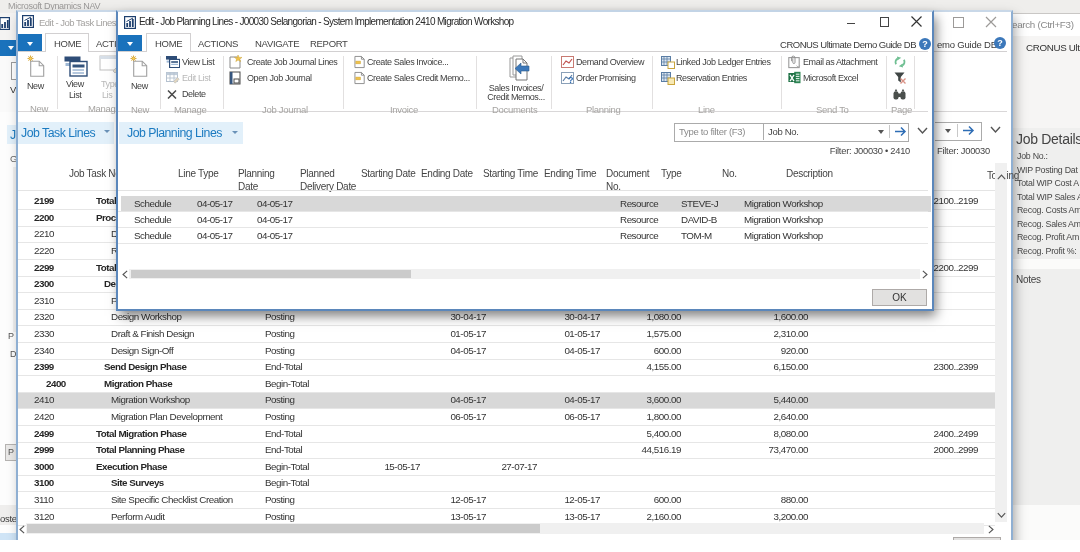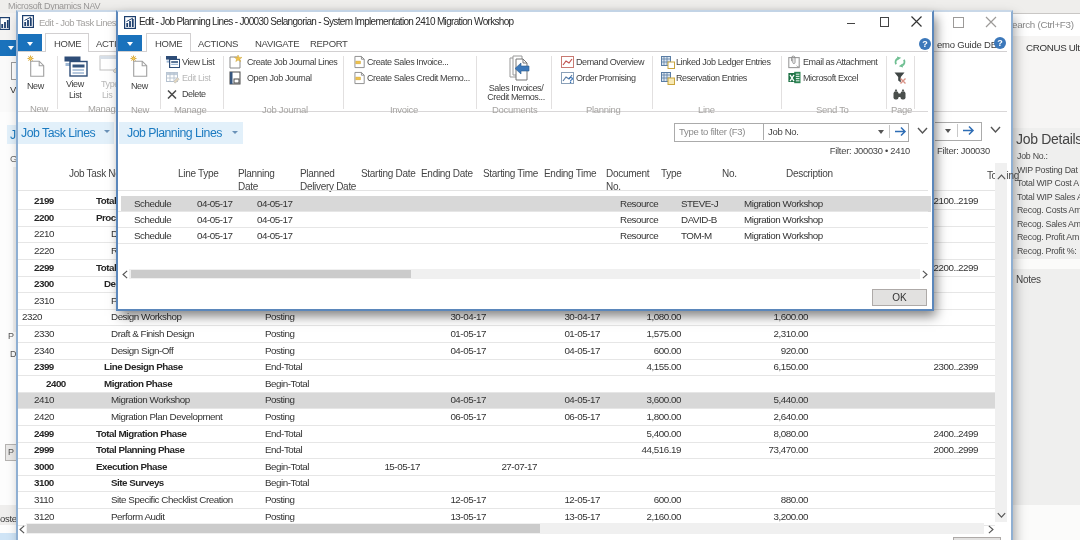--- a/index.html
+++ b/index.html
@@ -184,21 +184,21 @@
     <div class="t tbl num" style="left:870px;top:249.5px;width:90px;">2200..2299</div>
     <div class="rowline" style="left:0px;top:263.5px;width:977px;"></div>
     <div class="t tblb" style="left:16px;top:266.1px;">2300</div>
     <div class="t tblb" style="left:86px;top:266.1px;">Design Phase</div>
     <div class="t tbl" style="left:247px;top:266.1px;">Begin-Total</div>
     <div class="rowline" style="left:0px;top:280.1px;width:977px;"></div>
     <div class="t tbl" style="left:16px;top:282.7px;">2310</div>
     <div class="t tbl" style="left:93px;top:282.7px;">Prototyping</div>
     <div class="t tbl" style="left:247px;top:282.7px;">Posting</div>
     <div class="rowline" style="left:0px;top:296.7px;width:977px;"></div>
-    <div class="t tbl" style="left:4px;top:299.3px;">2320</div>
+    <div class="t tbl" style="left:16px;top:299.3px;">2320</div>
     <div class="t tbl" style="left:93px;top:299.3px;">Design Workshop</div>
     <div class="t tbl" style="left:247px;top:299.3px;">Posting</div>
     <div class="t tbl num" style="left:378px;top:299.3px;width:90px;">30-04-17</div>
     <div class="t tbl num" style="left:492px;top:299.3px;width:90px;">30-04-17</div>
     <div class="t tbl num" style="left:573px;top:299.3px;width:90px;">1,080.00</div>
     <div class="t tbl num" style="left:700px;top:299.3px;width:90px;">1,600.00</div>
     <div class="rowline" style="left:0px;top:313.3px;width:977px;"></div>
     <div class="t tbl" style="left:16px;top:315.9px;">2330</div>
     <div class="t tbl" style="left:93px;top:315.9px;">Draft &amp; Finish Design</div>
     <div class="t tbl" style="left:247px;top:315.9px;">Posting</div>
@@ -209,21 +209,21 @@
     <div class="rowline" style="left:0px;top:329.9px;width:977px;"></div>
     <div class="t tbl" style="left:16px;top:332.5px;">2340</div>
     <div class="t tbl" style="left:93px;top:332.5px;">Design Sign-Off</div>
     <div class="t tbl" style="left:247px;top:332.5px;">Posting</div>
     <div class="t tbl num" style="left:378px;top:332.5px;width:90px;">04-05-17</div>
     <div class="t tbl num" style="left:492px;top:332.5px;width:90px;">04-05-17</div>
     <div class="t tbl num" style="left:573px;top:332.5px;width:90px;">600.00</div>
     <div class="t tbl num" style="left:700px;top:332.5px;width:90px;">920.00</div>
     <div class="rowline" style="left:0px;top:346.5px;width:977px;"></div>
     <div class="t tblb" style="left:16px;top:349.1px;">2399</div>
-    <div class="t tblb" style="left:86px;top:349.1px;">Line Design Phase</div>
+    <div class="t tblb" style="left:86px;top:349.1px;">Send Design Phase</div>
     <div class="t tbl" style="left:247px;top:349.1px;">End-Total</div>
     <div class="t tbl num" style="left:573px;top:349.1px;width:90px;">4,155.00</div>
     <div class="t tbl num" style="left:700px;top:349.1px;width:90px;">6,150.00</div>
     <div class="t tbl num" style="left:870px;top:349.1px;width:90px;">2300..2399</div>
     <div class="rowline" style="left:0px;top:363.1px;width:977px;"></div>
     <div class="t tblb" style="left:16px;top:365.7px;margin-left:12px;">2400</div>
     <div class="t tblb" style="left:86px;top:365.7px;">Migration Phase</div>
     <div class="t tbl" style="left:247px;top:365.7px;">Begin-Total</div>
     <div class="rowline" style="left:0px;top:379.7px;width:977px;"></div>
     <div class="selrow" style="left:0px;top:380.7px;width:977px;height:16.6px;"></div>
@@ -313,20 +313,21 @@
       <rect x="5.1" y="5" width="1.8" height="6" fill="#1d3f6e"></rect>
       <rect x="7.9" y="3" width="1.8" height="8" fill="#1d3f6e"></rect>
       <path d="M2.5 5.5 L9 2" stroke="#1d3f6e" stroke-width="1"></path>
     </svg>
     <div class="t" style="left:21px;top:3.5px;font-size:10px;letter-spacing:-0.68px;color:#2a2a2a;">Edit - Job Planning Lines - J00030 Selangorian - System Implementation 2410 Migration Workshop</div>
     <div class="abs" style="left:729px;top:10.5px;width:8px;height:1.5px;background:#444;"></div>
     <div class="abs" style="left:762px;top:5px;width:7px;height:7.5px;border:1.1px solid #444;"></div>
     <svg class="abs" style="left:792px;top:3px;" width="13" height="13" viewBox="0 0 13 13">
       <path d="M1.5 1.5 L11.5 11.5 M11.5 1.5 L1.5 11.5" stroke="#333" stroke-width="1.2"></path>
     </svg>
+    <div class="t num" style="left:546px;top:27px;width:252px;font-size:9.5px;letter-spacing:-0.5px;color:#3a3a3a;">CRONUS Ultimate Demo Guide DB</div>
     <div class="helpc" style="left:801px;top:25.5px;">?</div>
 
     <div class="appbtn" style="left:0px;top:23px;width:24px;height:16px;"></div>
     <div class="abs" style="left:0px;top:38.5px;width:810px;height:1px;background:#d2d0d1;"></div>
     <div class="tabsel" style="left:28px;top:21px;width:43px;height:18px;"></div>
     <div class="t tabtx" style="left:37px;top:26px;">HOME</div>
     <div class="t tabtx" style="left:80px;top:26px;">ACTIONS</div>
     <div class="t tabtx" style="left:137px;top:26px;">NAVIGATE</div>
     <div class="t tabtx" style="left:192px;top:26px;">REPORT</div>
 

